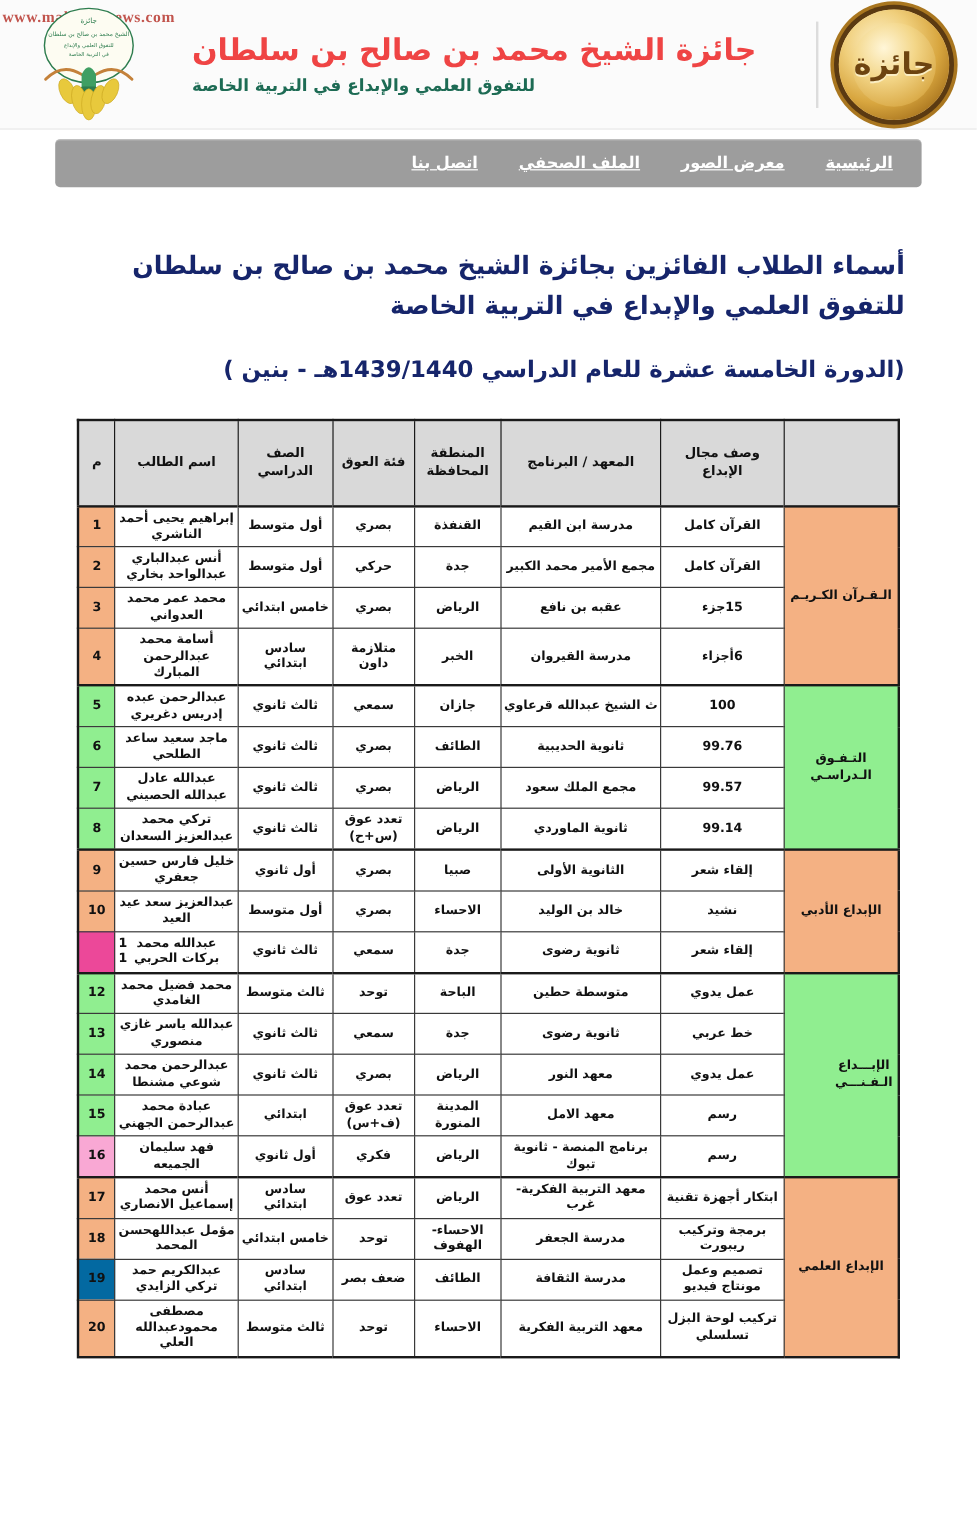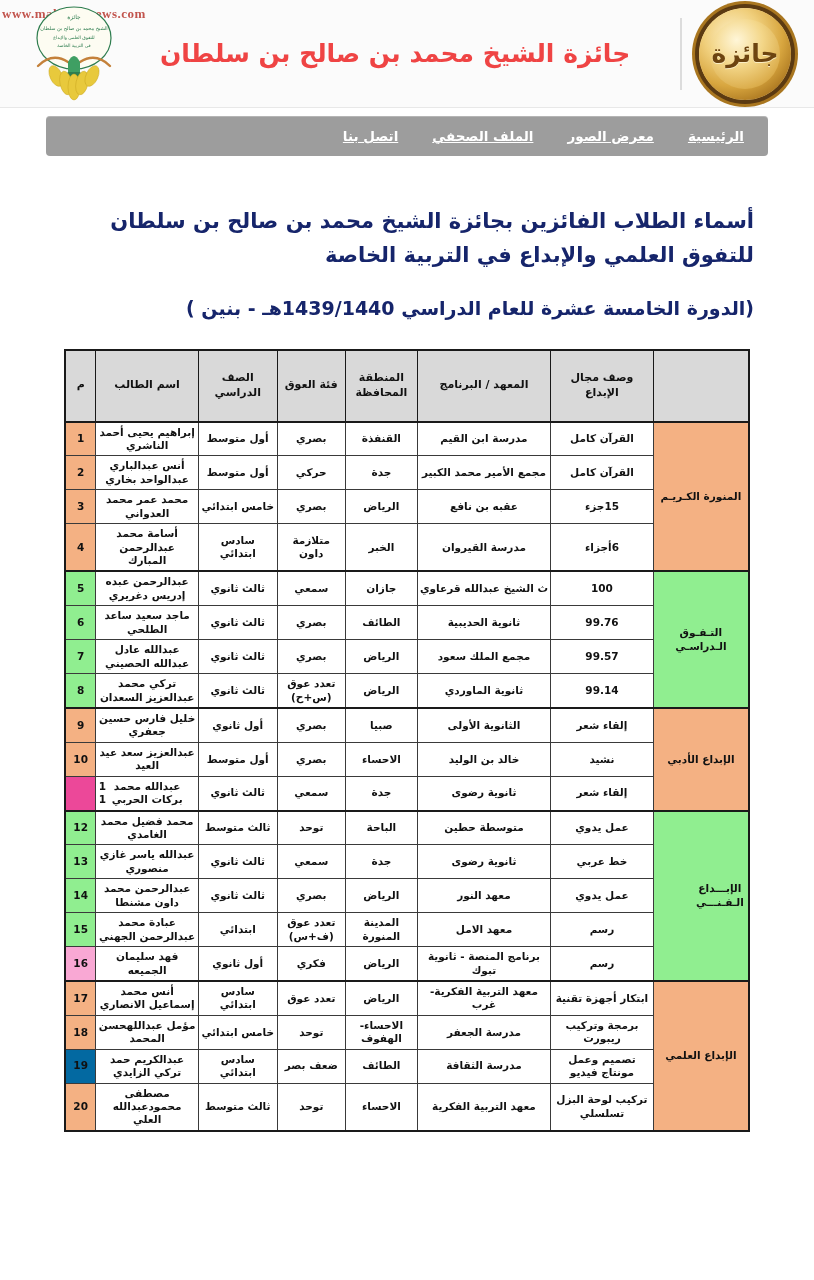--- a/index.html
+++ b/index.html
@@ -229,20 +229,21 @@
     <div class="medallion-wrap">
       <div class="medallion">
         <div class="medallion-inner">جائزة</div>
       </div>
     </div>
 
     <div class="header-divider"></div>
 
     <div class="header-titles">
       <div class="header-title-main">جائزة الشيخ محمد بن صالح بن سلطان</div>
+      <div class="header-title-sub">للتفوق العلمي والإبداع في التربية الخاصة</div>
     </div>
 
     <div class="crest-wrap">
       <svg class="crest" viewBox="0 0 112 100">
         <ellipse cx="56" cy="34" rx="37" ry="31" fill="#fdfcf2" stroke="#2e7d4f" stroke-width="1.2"></ellipse>
         <text x="56" y="15" font-size="6" fill="#2e7d4f" text-anchor="middle" font-family="DejaVu Sans">جائزة</text>
         <text x="56" y="26" font-size="5" fill="#2e7d4f" text-anchor="middle" font-family="DejaVu Sans">الشيخ محمد بن صالح بن سلطان</text>
         <text x="56" y="35" font-size="4.5" fill="#2e7d4f" text-anchor="middle" font-family="DejaVu Sans">للتفوق العلمي والإبداع</text>
         <text x="56" y="43" font-size="4.5" fill="#2e7d4f" text-anchor="middle" font-family="DejaVu Sans">في التربية الخاصة</text>
         <path d="M20 62 Q34 48 50 58" stroke="#c4813a" stroke-width="2.4" fill="none" stroke-linecap="round"></path>
@@ -295,21 +296,21 @@
         <th>المعهد / البرنامج</th>
         <th>المنطقة المحافظة</th>
         <th>فئة العوق</th>
         <th>الصف الدراسي</th>
         <th>اسم الطالب</th>
         <th>م</th>
       </tr>
     </thead>
     <tbody id="table-body">
         <tr class="sec-start">
-          <td class="cat" rowspan="4" style="background: rgb(244, 177, 131);">المنورة الكـريـم</td>
+          <td class="cat" rowspan="4" style="background: rgb(244, 177, 131);">الـقـرآن الكـريـم</td>
           <td class="desc">القرآن كامل</td>
           <td class="prog">مدرسة ابن القيم</td>
           <td class="reg">القنفذة</td>
           <td class="dis">بصري</td>
           <td class="grade">أول متوسط</td>
           <td class="name">إبراهيم يحيى أحمد الناشري</td>
           <td class="num" style="background: rgb(244, 177, 131);">1</td>
         </tr>
         <tr>
           <td class="desc">القرآن كامل</td>
@@ -421,21 +422,21 @@
           <td class="grade">ثالث ثانوي</td>
           <td class="name">عبدالله ياسر غازي منصوري</td>
           <td class="num" style="background: rgb(144, 238, 144);">13</td>
         </tr>
         <tr>
           <td class="desc">عمل يدوي</td>
           <td class="prog">معهد النور</td>
           <td class="reg">الرياض</td>
           <td class="dis">بصري</td>
           <td class="grade">ثالث ثانوي</td>
-          <td class="name">عبدالرحمن محمد داون مشنطا</td>
+          <td class="name">عبدالرحمن محمد شوعي مشنطا</td>
           <td class="num" style="background: rgb(144, 238, 144);">14</td>
         </tr>
         <tr>
           <td class="desc">رسم</td>
           <td class="prog">معهد الامل</td>
           <td class="reg">المدينة المنورة</td>
           <td class="dis">تعدد عوق (ف+س)</td>
           <td class="grade">ابتدائي</td>
           <td class="name">عبادة محمد عبدالرحمن الجهني</td>
           <td class="num" style="background: rgb(144, 238, 144);">15</td>

